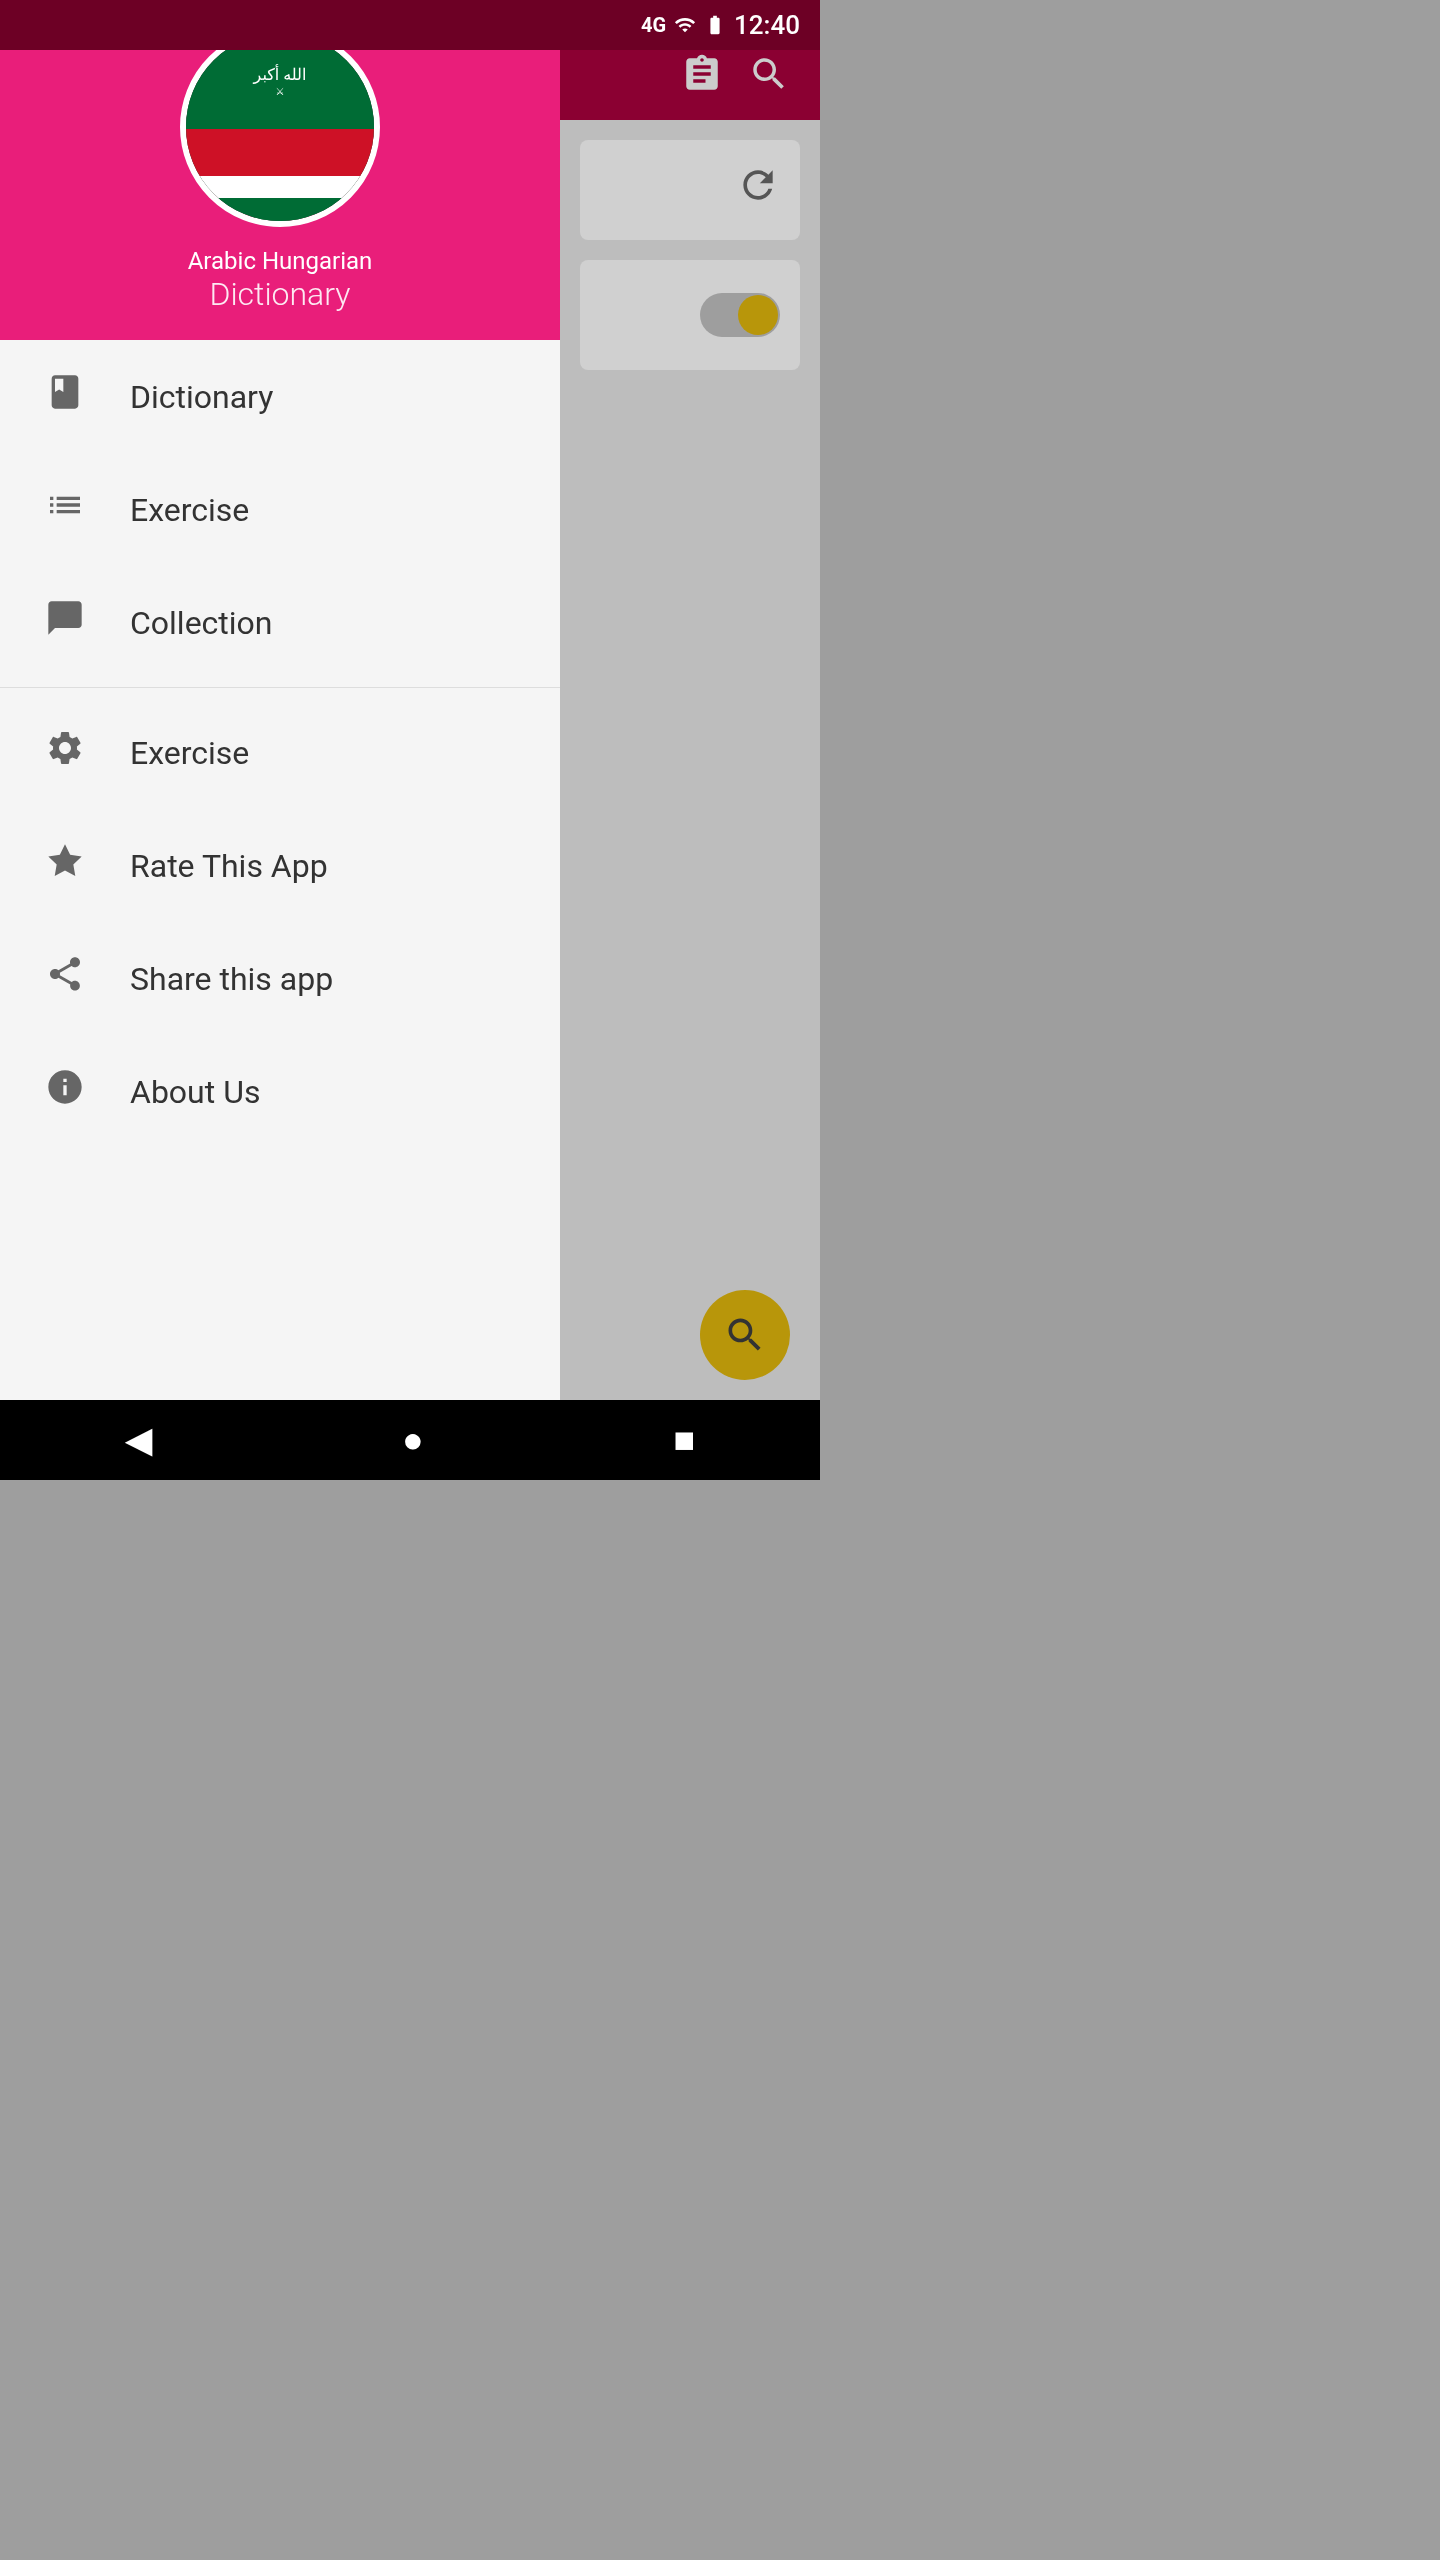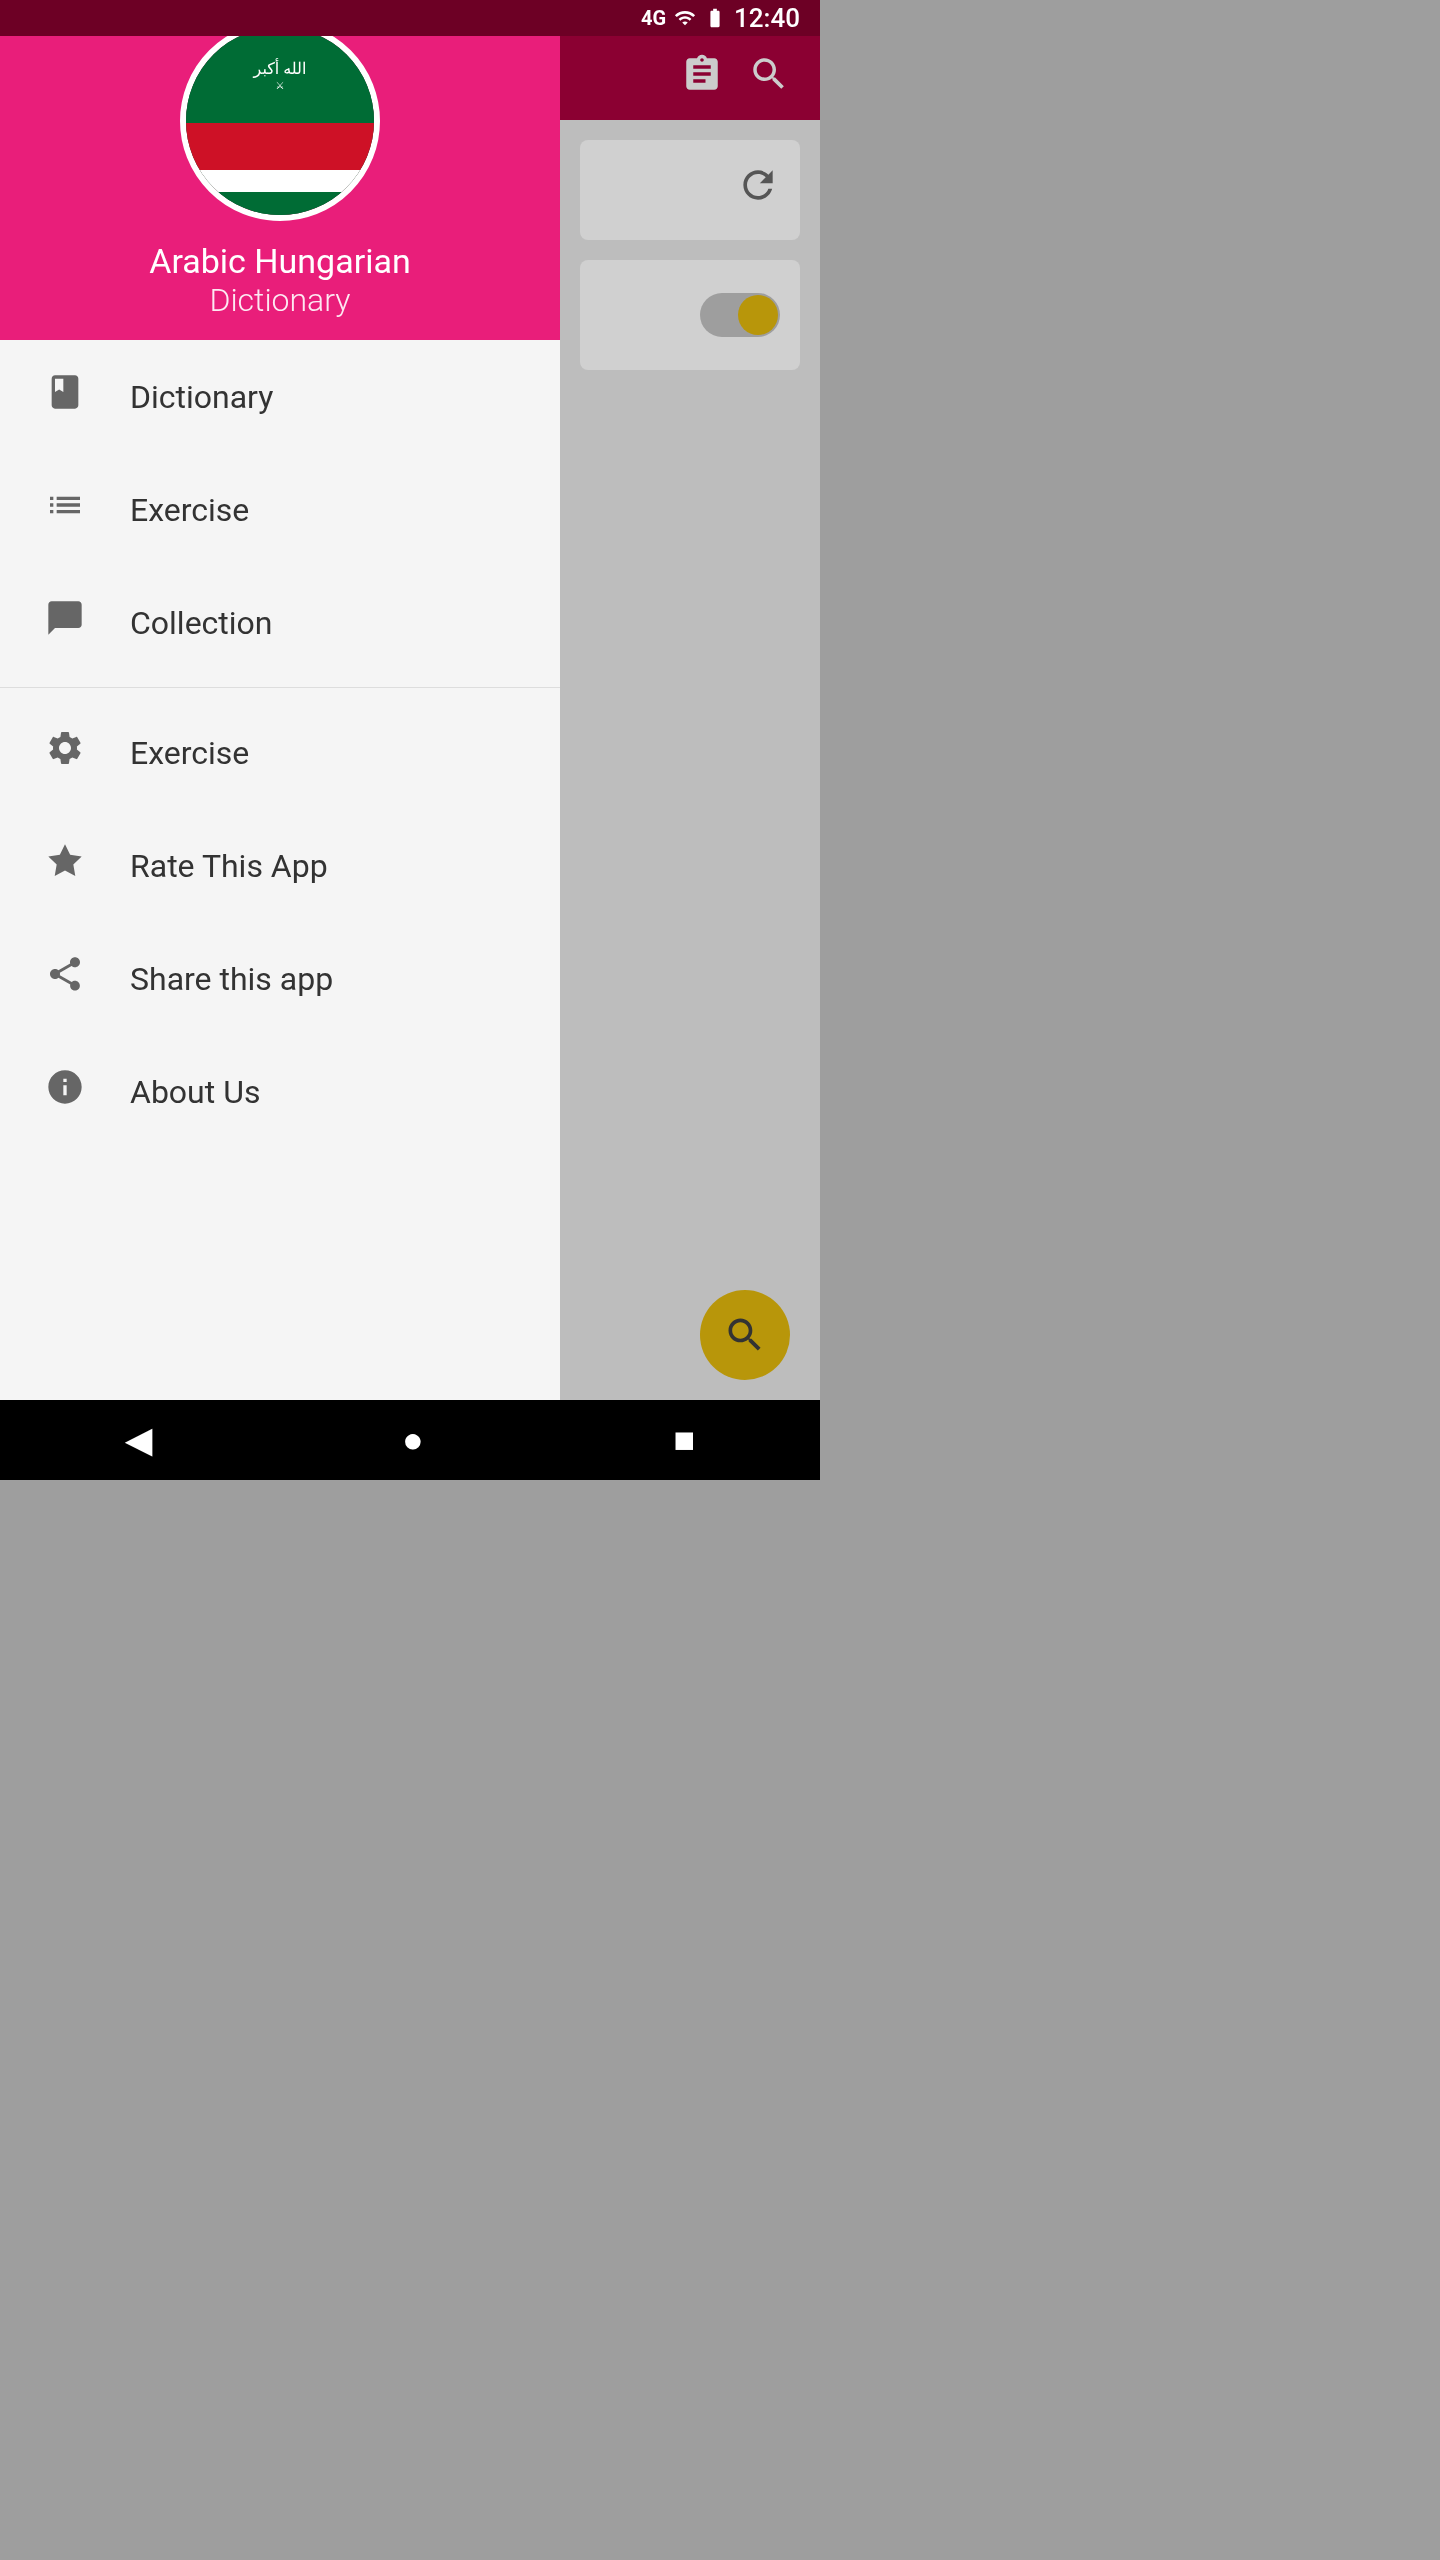--- a/index.html
+++ b/index.html
@@ -10,21 +10,21 @@
       background: #9e9e9e;
       font-family: 'Roboto', Arial, sans-serif;
       position: relative;
       overflow: hidden;
     }
 
     
     .status-bar {
       position: absolute;
       top: 0; left: 0; right: 0;
-      height: 36px;
+      height: 50px;
       background: #6d0025;
       display: flex;
       align-items: center;
       justify-content: flex-end;
       padding-right: 20px;
       z-index: 100;
     }
 
     .status-icons {
       display: flex;
@@ -299,21 +299,21 @@
           <div style="color:white;font-size:16px;text-align:center;line-height:1.2;">الله أكبر</div>
           <div style="color:white;font-size:10px;margin-top:2px;">⚔</div>
         </div>
         <div style="background:#ce1126;height:25%;"></div>
         <div style="background:white;height:12%;"></div>
         <div style="background:#006c35;height:12%;"></div>
       </div>
     </div>
 
     <div>
-      <div style="color:white;font-size:34px;font-weight:400;text-align:left;">Arabic Hungarian</div>
+      <div style="color:white;font-size:24px;font-weight:400;text-align:left;">Arabic Hungarian</div>
       <div style="color:rgba(255,255,255,0.9);font-size:32px;font-weight:300;text-align:center;">Dictionary</div>
     </div>
   </div>
 
   <div class="drawer-items">
 
     <div class="drawer-item">
       <span class="drawer-icon">
         <svg width="40" height="40" viewBox="0 0 24 24" fill="#666">
           <path d="M18 2H6c-1.1 0-2 .9-2 2v16c0 1.1.9 2 2 2h12c1.1 0 2-.9 2-2V4c0-1.1-.9-2-2-2zM6 4h5v8l-2.5-1.5L6 12V4z"></path>

